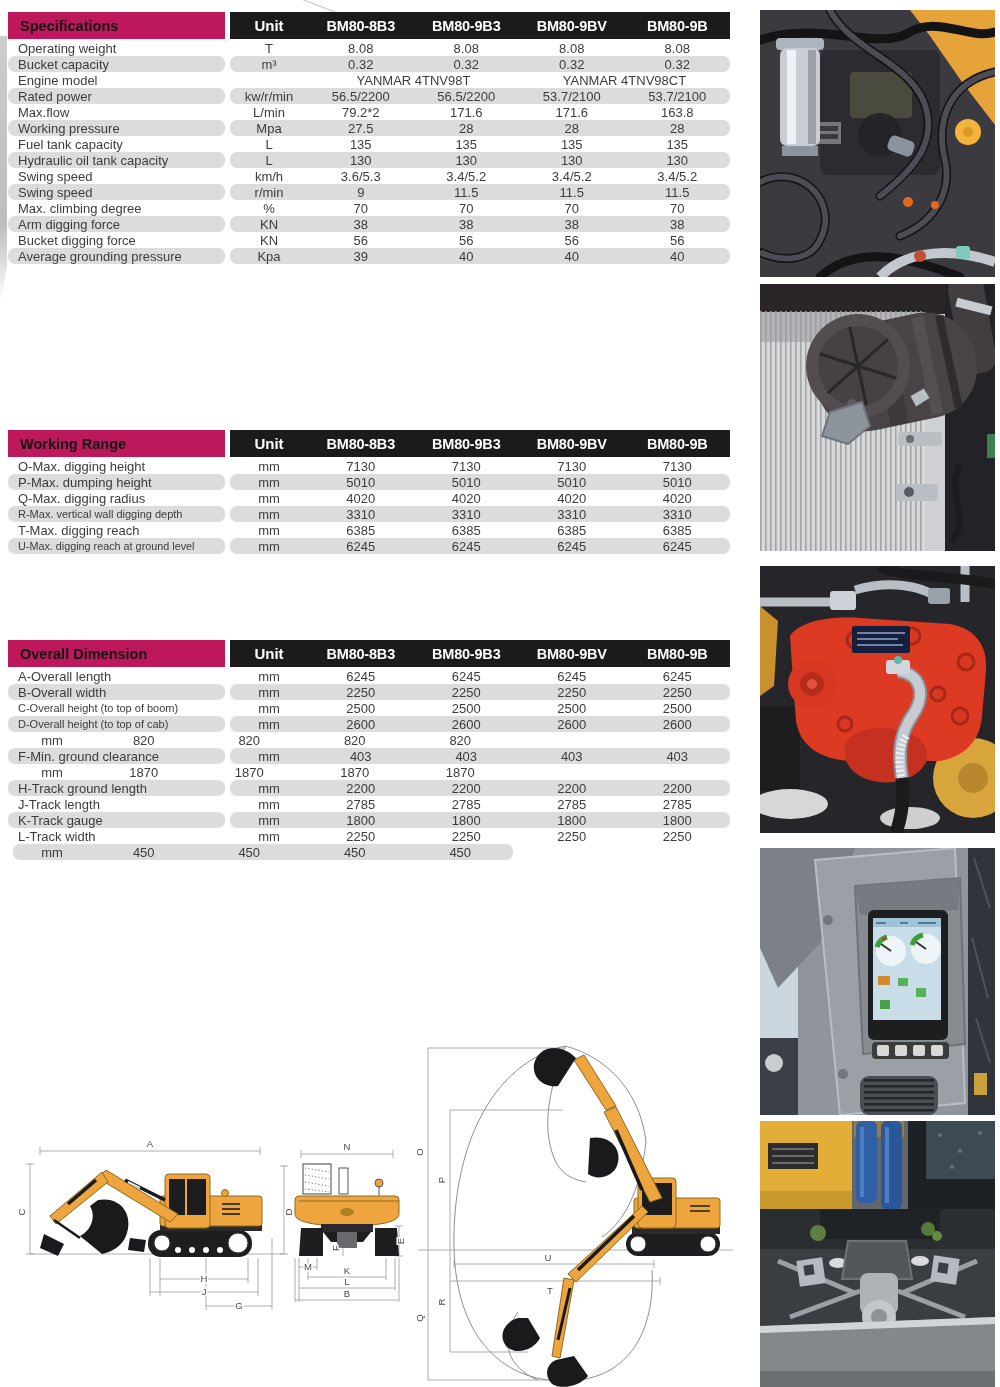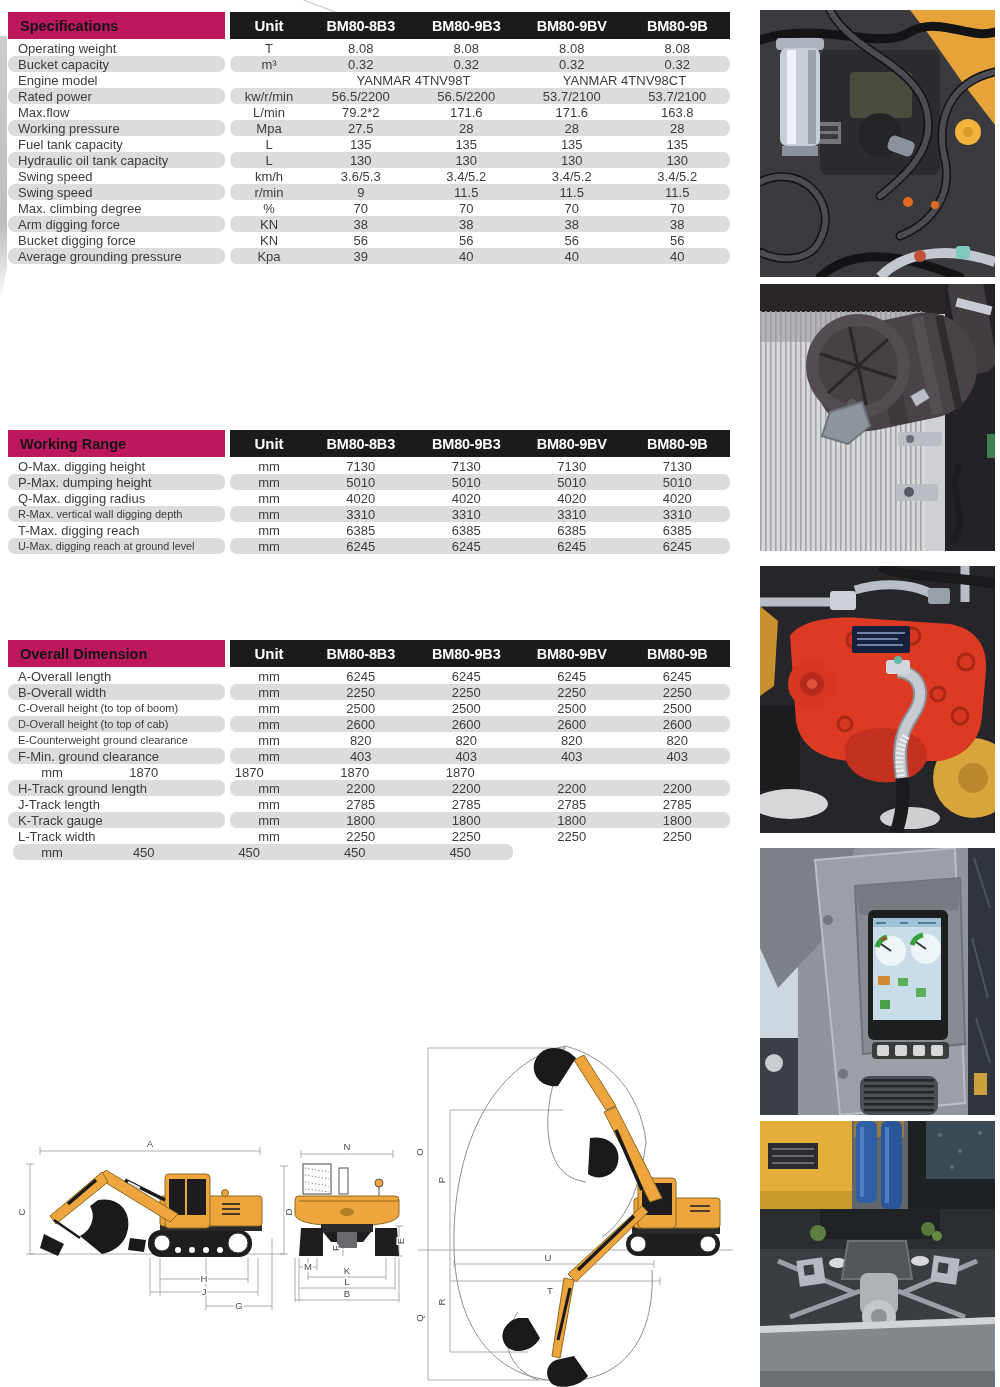--- a/index.html
+++ b/index.html
@@ -322,21 +322,20 @@
           <div class="lab sm">D-Overall height (to top of cab)</div>
           <div class="cells">
             <div class="unit">mm</div>
             <div class="val">2600</div>
             <div class="val">2600</div>
             <div class="val">2600</div>
             <div class="val">2600</div>
           </div>
         </div>
         <div class="row">
-          <div class="lab sm">E-Counterweight ground clearance</div>
           <div class="cells">
             <div class="unit">mm</div>
             <div class="val">820</div>
             <div class="val">820</div>
             <div class="val">820</div>
             <div class="val">820</div>
           </div>
         </div>
         <div class="row alt">
           <div class="lab">F-Min. ground clearance</div>

